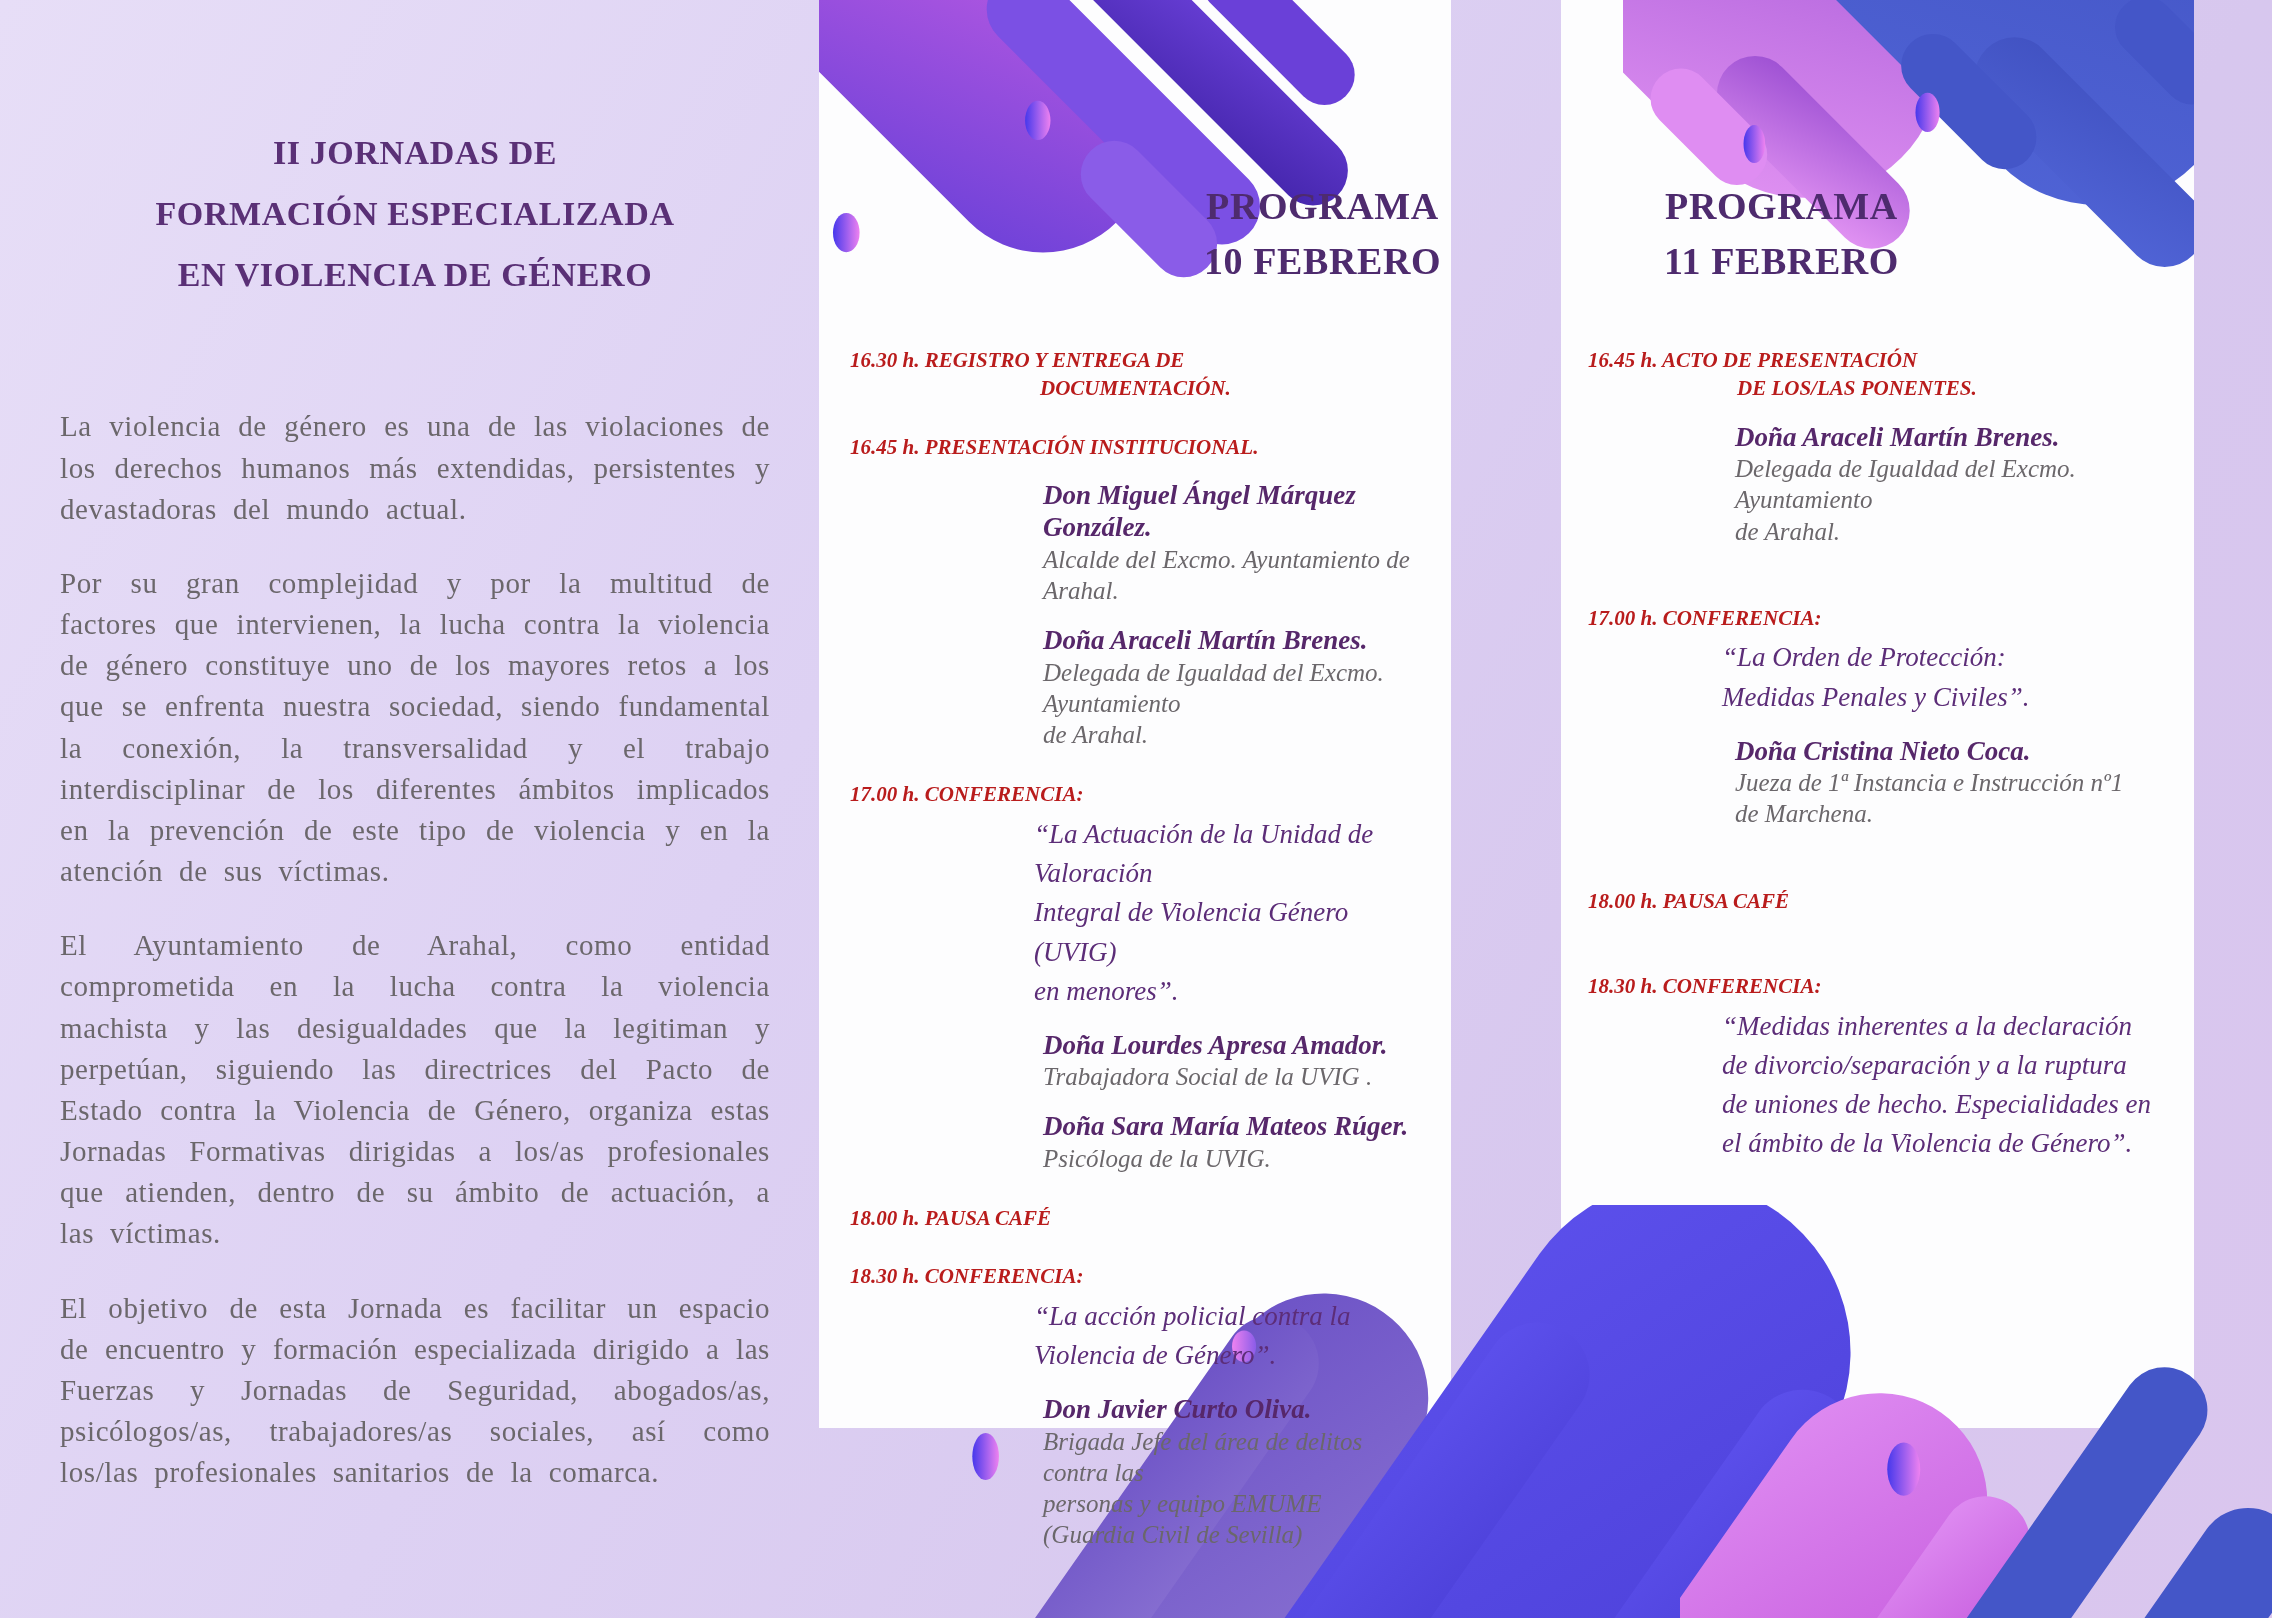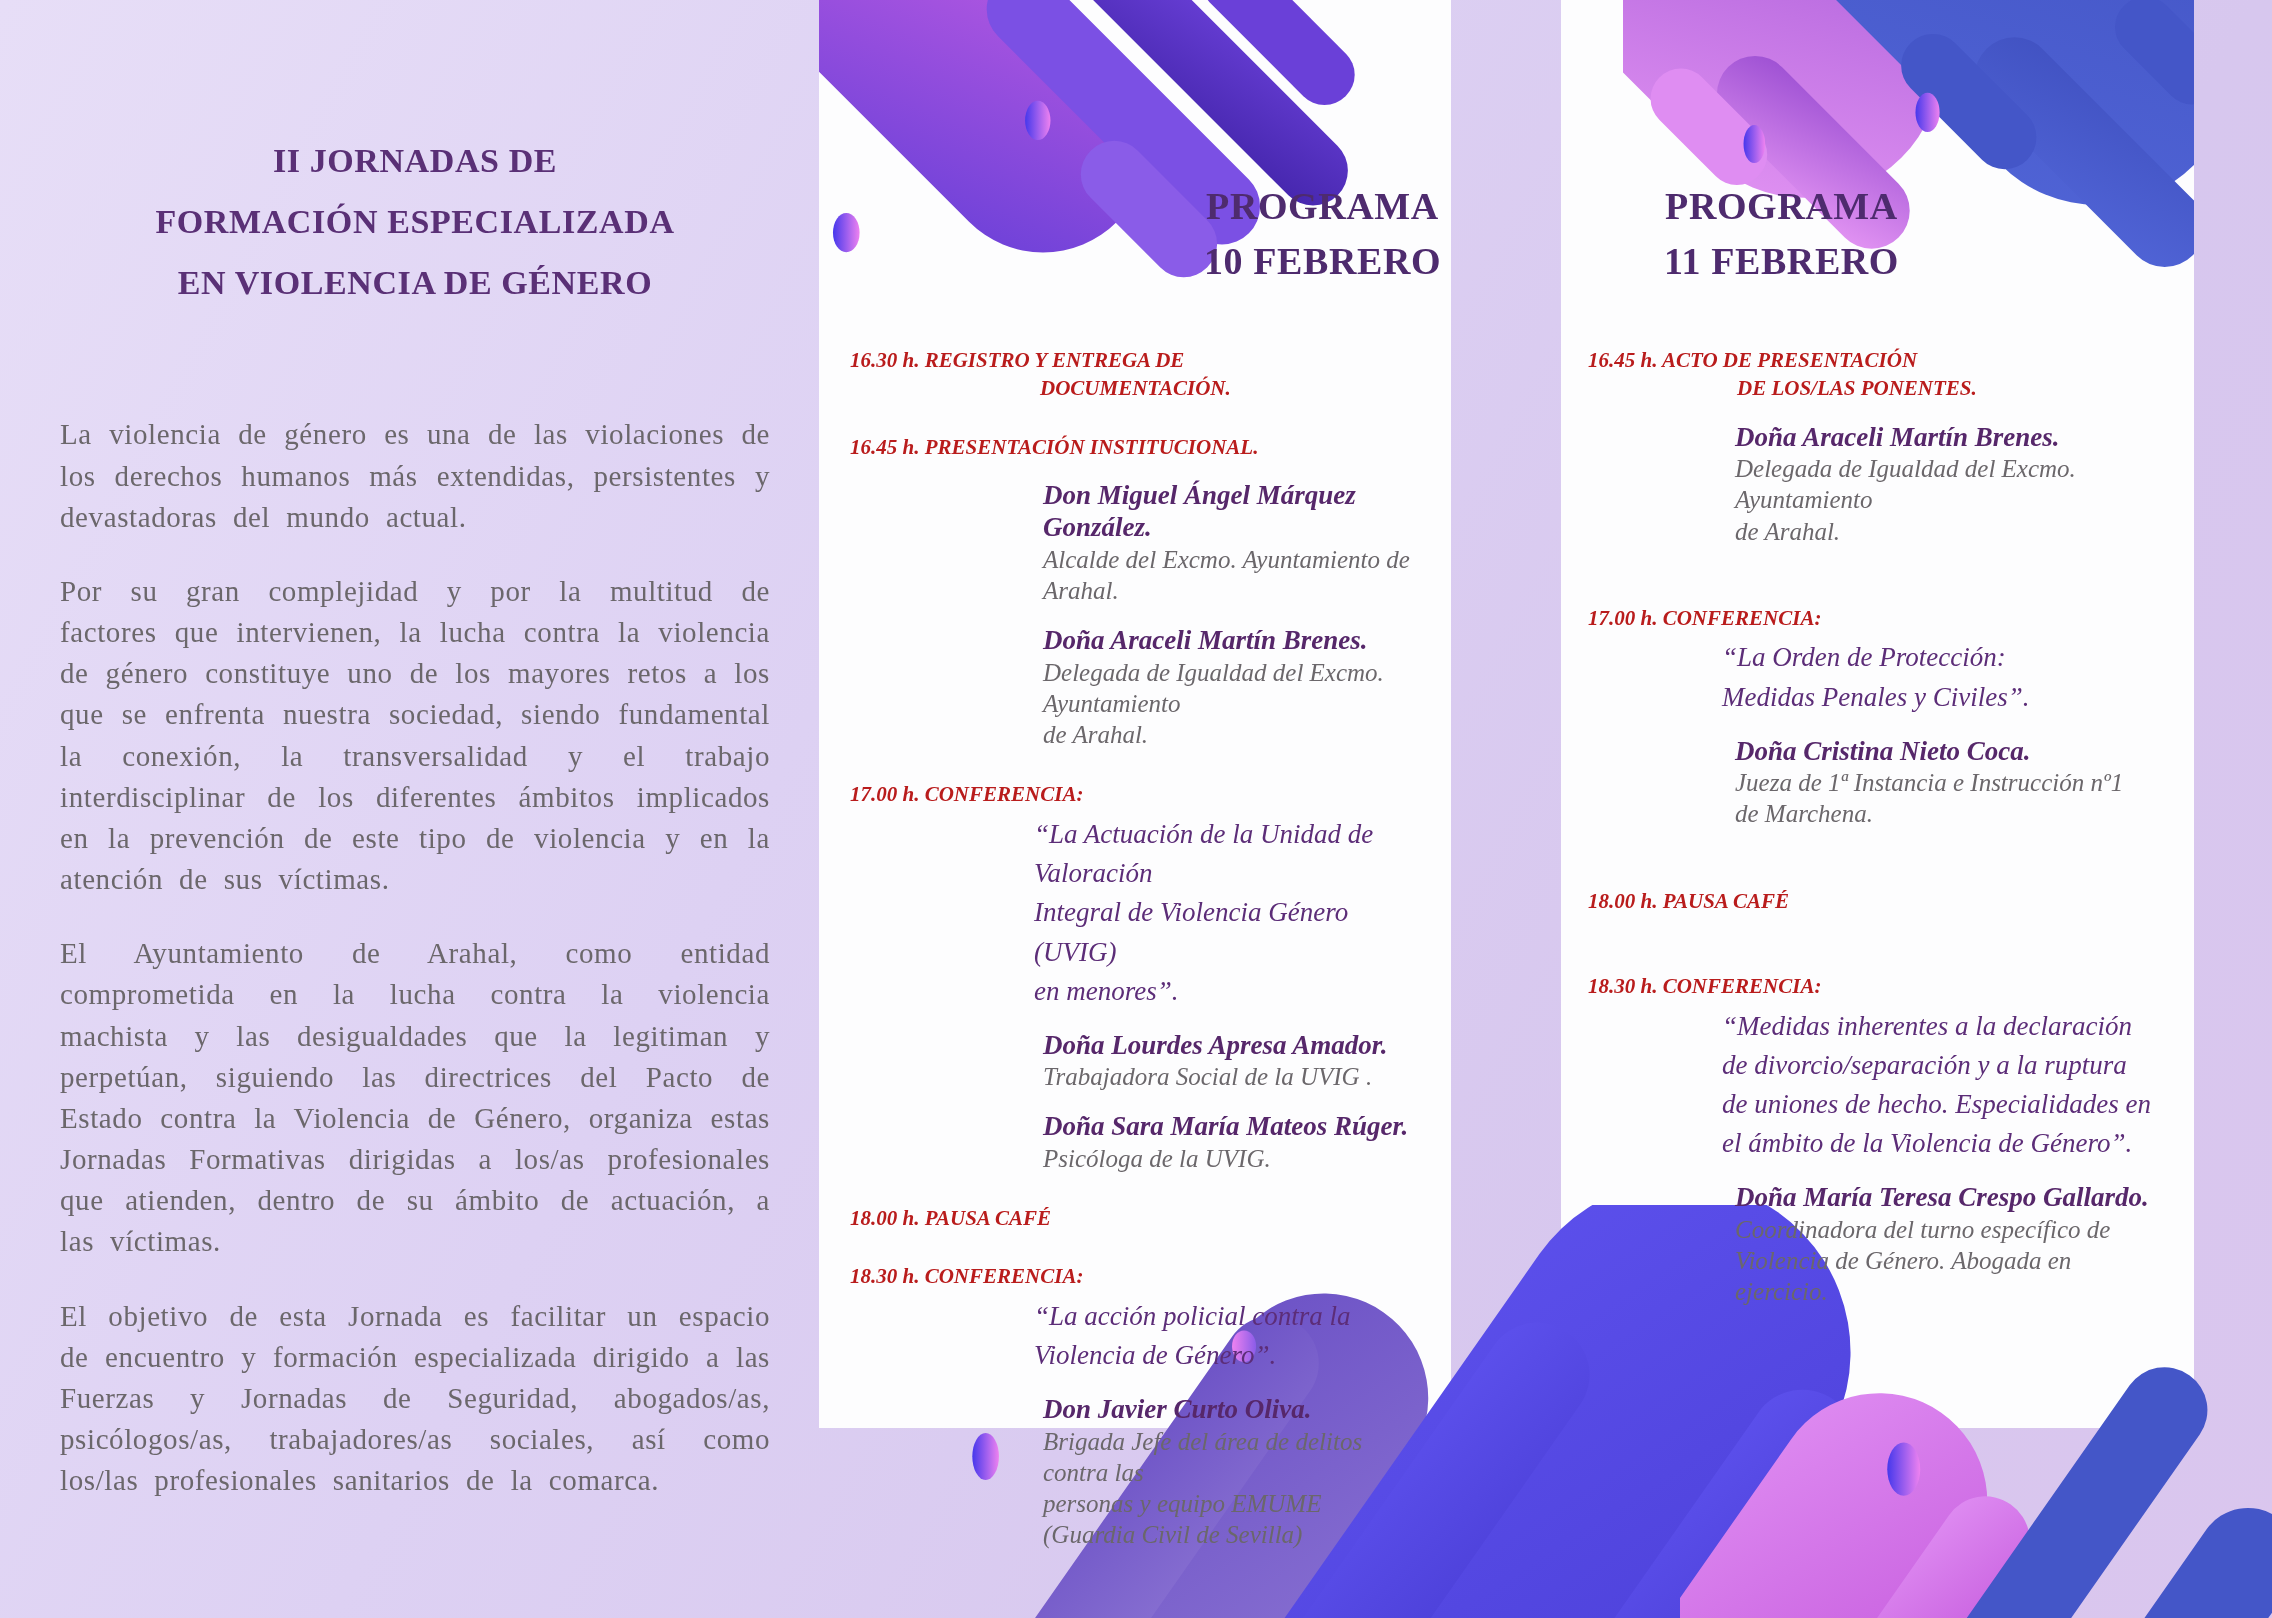--- a/index.html
+++ b/index.html
@@ -8,21 +8,21 @@
     font-family:"Liberation Serif","DejaVu Serif",serif;
     background:linear-gradient(118deg,#e7def7 0%,#ddd1f3 38%,#d7c7ee 72%,#dac6ee 100%);
   }
   .white-panel{position:absolute;top:0;height:1428px;background:#fdfdfe;z-index:1;}
   #panel-mid{left:819px;width:632px;}
   #panel-right{left:1561px;width:633px;}
   .decor{position:absolute;z-index:2;pointer-events:none;}
   .content{position:absolute;z-index:3;}
 
   
-  #panel-left{left:0;top:12px;width:819px;height:1376px;padding:95px 49px 0 60px;box-sizing:border-box;}
+  #panel-left{left:0;top:4px;width:819px;height:1376px;padding:95px 49px 0 60px;box-sizing:border-box;}
   .title{color:#5a3076;font-weight:700;font-size:34px;line-height:1.8;text-align:center;letter-spacing:0.6px;margin-bottom:101px;}
   .para{color:#6b676b;font-size:29px;line-height:1.42;text-align:justify;margin:0 0 33px 0;
         letter-spacing:0.6px;word-spacing:8.2px;}
 
   
   .program-header{position:absolute;top:179px;width:317px;text-align:center;
         color:#4e2b6e;font-weight:700;font-size:38px;line-height:1.45;letter-spacing:0.6px;z-index:3;}
 
   .schedule{position:absolute;top:346px;z-index:3;}
   #sched-mid{left:850px;width:571px;}
@@ -233,20 +233,15 @@
   <div class="item">
     <div class="time-row"><span>18.00 h.</span> <span>PAUSA CAFÉ</span></div>
   </div>
 
   <div class="item">
     <div class="time-row"><span>18.30 h.</span> <span>CONFERENCIA:</span></div>
     <div class="quote">“Medidas inherentes a la declaración
 de divorcio/separación y a la ruptura
 de uniones de hecho. Especialidades en
 el ámbito de la Violencia de Género”.</div>
-    <div class="speaker">
-      <div class="name">Doña María Teresa Crespo Gallardo.</div>
-      <div class="role">Coordinadora del turno específico de
-Violencia de Género. Abogada en ejercicio.</div>
-    </div>
   </div>
 </section>
 
 
 </body></html>

